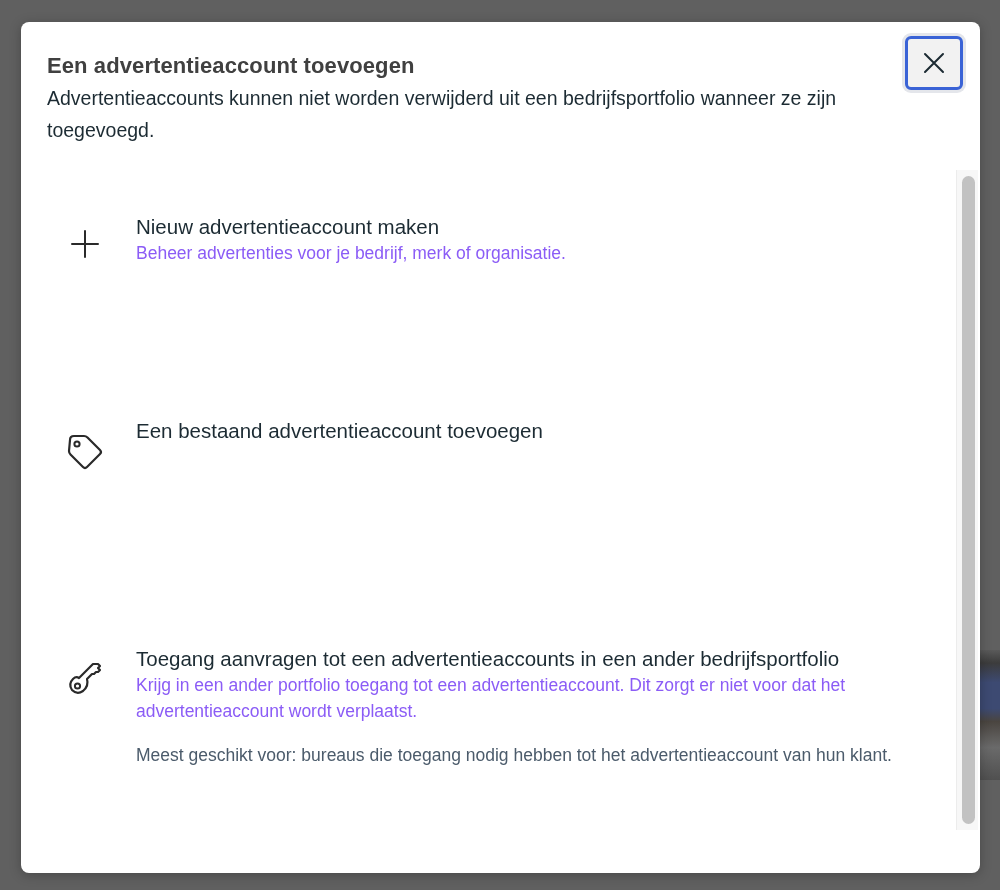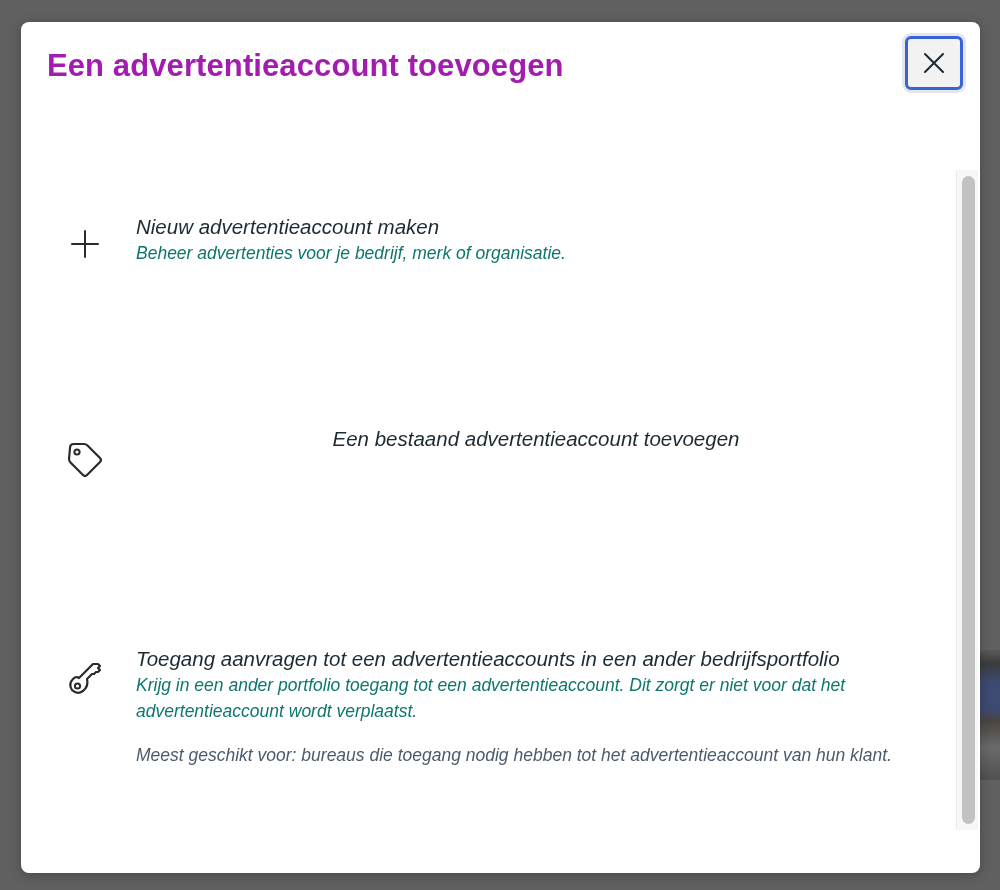--- a/index.html
+++ b/index.html
@@ -32,23 +32,23 @@
       border-radius: 8px;
       box-shadow: 0 2px 12px rgba(0,0,0,0.25);
     }
     .modal-header {
       position: absolute;
       left: 26px;
       top: 30px;
       width: 840px;
     }
     .modal-title {
-      font-size: 31px;
+      font-size: 22px;
       font-weight: bold;
-      color: #a21caf;
+      color: #404040;
       line-height: 28px;
       margin: 0;
       letter-spacing: 0.1px;
     }
     .modal-subtitle {
       font-size: 19.5px;
       color: #1c2b33;
       line-height: 32px;
       margin: 2px 0 0 0;
     }
@@ -70,21 +70,20 @@
       padding: 0;
     }
     .close-button svg { display: block; }
     .scroll-area {
       position: absolute;
       left: 0;
       top: 148px;
       width: 935px;
       height: 660px;
       overflow: hidden;
-      font-style: italic;
     }
     .scroll-track {
       position: absolute;
       left: 935px;
       top: 148px;
       width: 22px;
       height: 660px;
       background: #f7f7f7;
       border-left: 1px solid #ececec;
       box-sizing: border-box;
@@ -119,40 +118,41 @@
       width: 800px;
     }
     .option-title {
       font-size: 20.5px;
       color: #1c2b33;
       line-height: 26px;
       margin: 0;
     }
     .option-desc {
       font-size: 17.5px;
-      color: #0f766e;
+      color: #8b5cf6;
       line-height: 26px;
       margin: 0;
     }
     .option-best {
       font-size: 17.5px;
       color: #4b5b6b;
       line-height: 26px;
       margin: 18px 0 0 0;
     }
   </style>
 </head>
 <body>
 
 <div class="backdrop-art"></div>
 
 <div class="modal">
 
   <div class="modal-header">
     <h1 class="modal-title">Een advertentieaccount toevoegen</h1>
+    <p class="modal-subtitle">Advertentieaccounts kunnen niet worden verwijderd uit een bedrijfsportfolio wanneer ze zijn toegevoegd.</p>
   </div>
 
   <button class="close-button" aria-label="Sluiten">
     <span>
       <svg width="22" height="22" viewBox="0 0 22 22">
         <path d="M2 2 L20 20 M20 2 L2 20" stroke="#1c2b33" stroke-width="2" stroke-linecap="round"></path>
       </svg>
     </span>
   </button>
 
@@ -163,21 +163,21 @@
         <svg width="30" height="30" viewBox="0 0 30 30">
           <path d="M15 2 V28 M2 15 H28" stroke="#2a2a2a" stroke-width="2" stroke-linecap="round"></path>
         </svg>
       </span>
       <div class="option-body">
         <p class="option-title">Nieuw advertentieaccount maken</p>
         <p class="option-desc">Beheer advertenties voor je bedrijf, merk of organisatie.</p>
       </div>
     </div>
 
-    <div class="option" style="top:256px; height:160px;text-align:center;">
+    <div class="option" style="top:248px; height:160px;">
       <span class="option-icon" style="top:12px;">
         <svg width="40" height="40" viewBox="0 0 40 40">
           <path d="M5 8 Q5 4 9 4 L19 4 Q21 4 22.5 5.5 L35 18 Q37 20 35 22 L22 35 Q20 37 18 35 L5.5 22.5 Q4 21 4 19 Z" fill="none" stroke="#2a2a2a" stroke-width="2.2" stroke-linejoin="round"></path>
           <circle cx="12" cy="12" r="2.6" fill="none" stroke="#2a2a2a" stroke-width="2"></circle>
         </svg>
       </span>
       <div class="option-body">
         <p class="option-title">Een bestaand advertentieaccount toevoegen</p>
       </div>
     </div>

